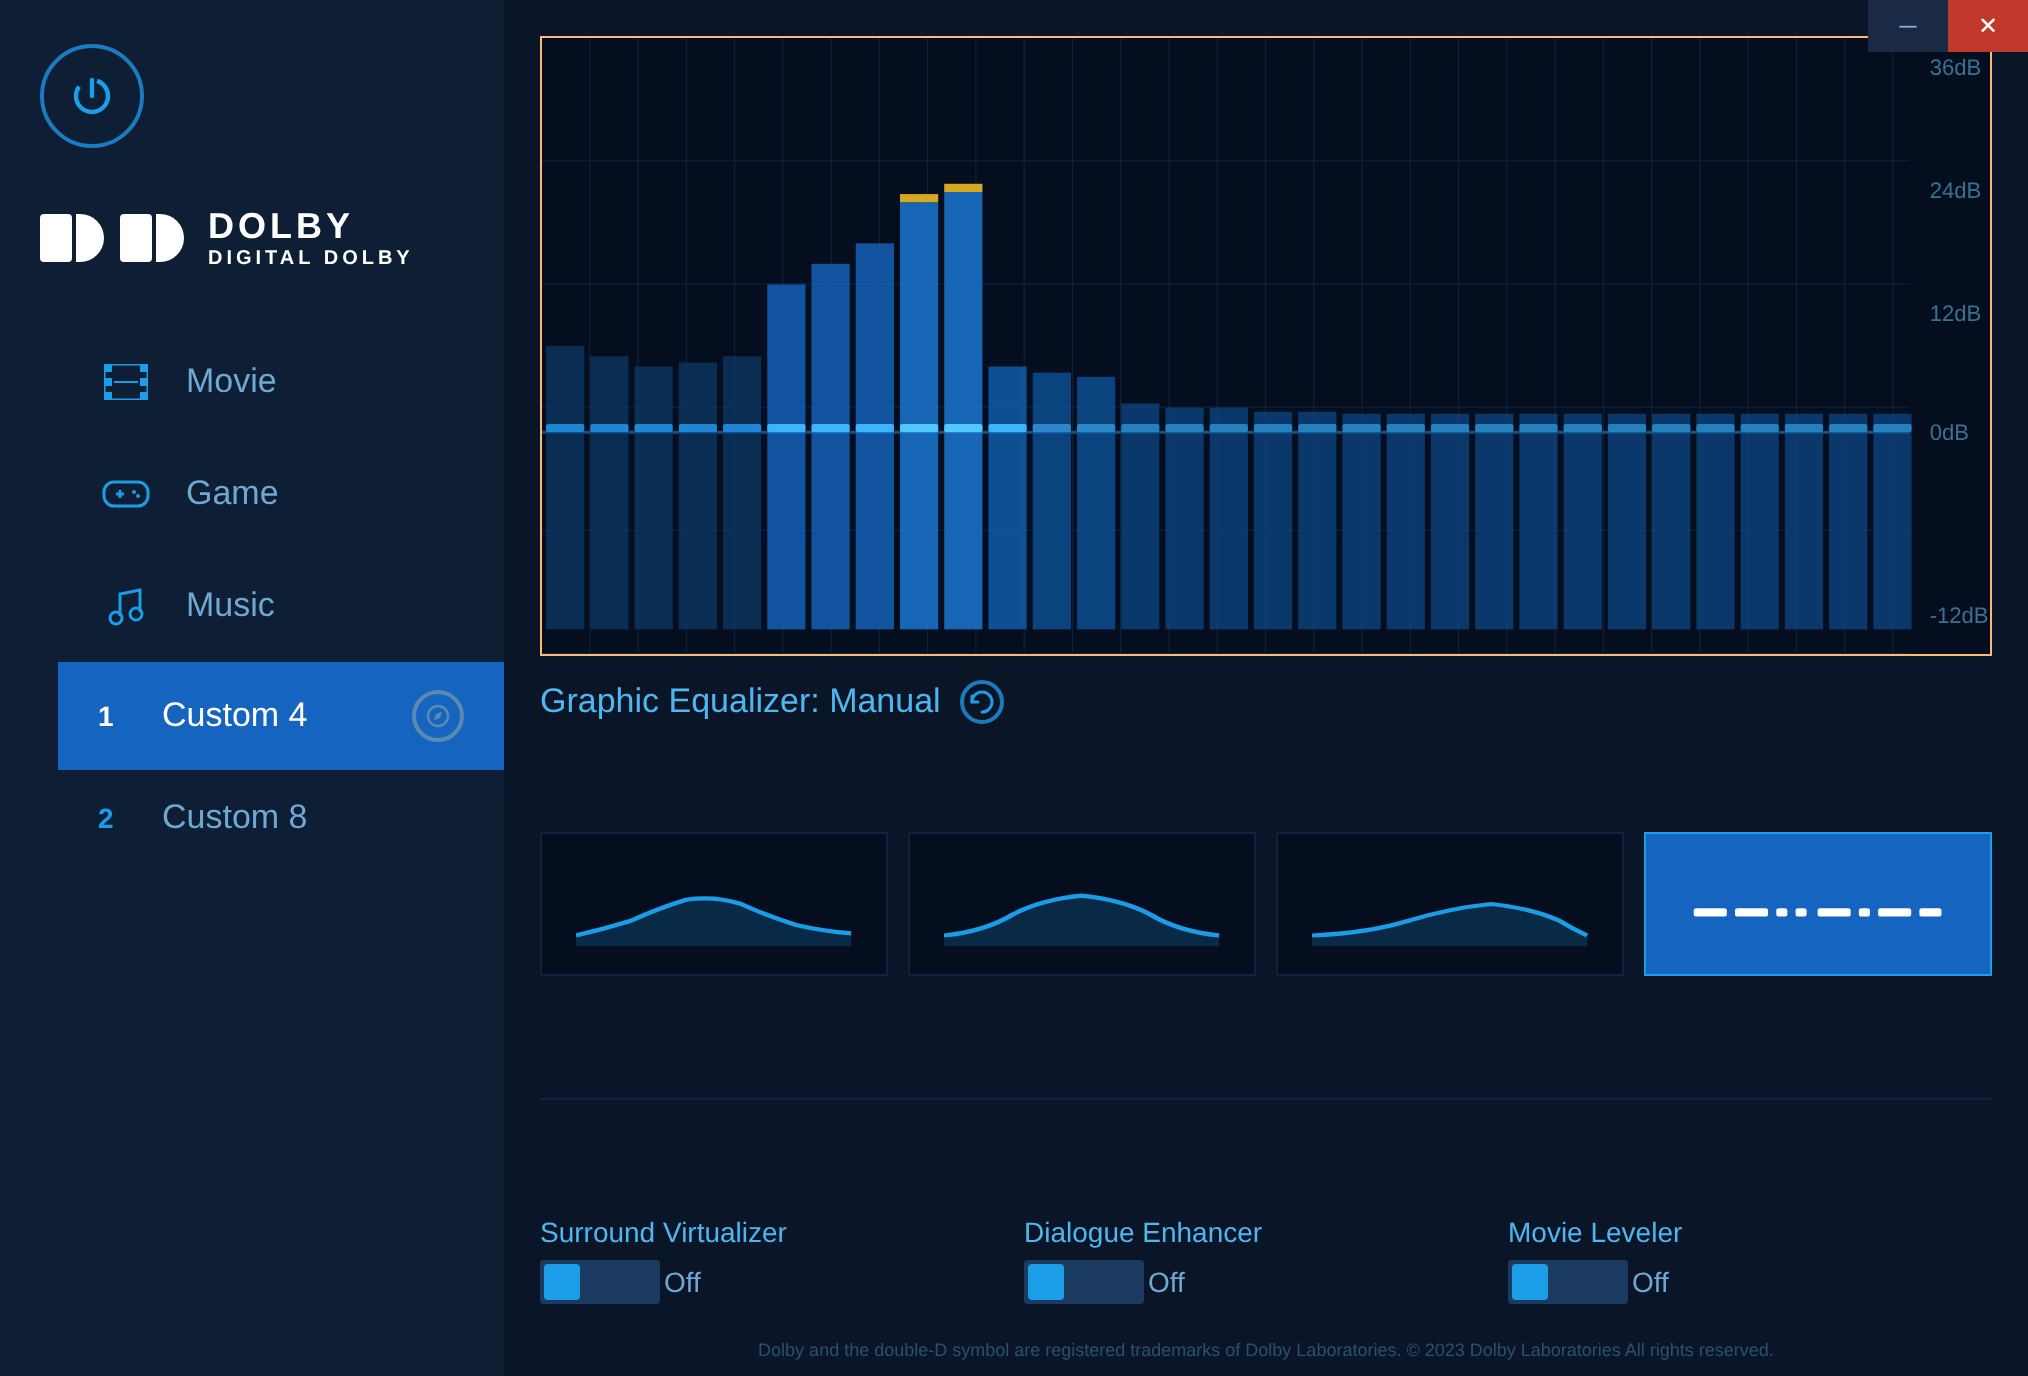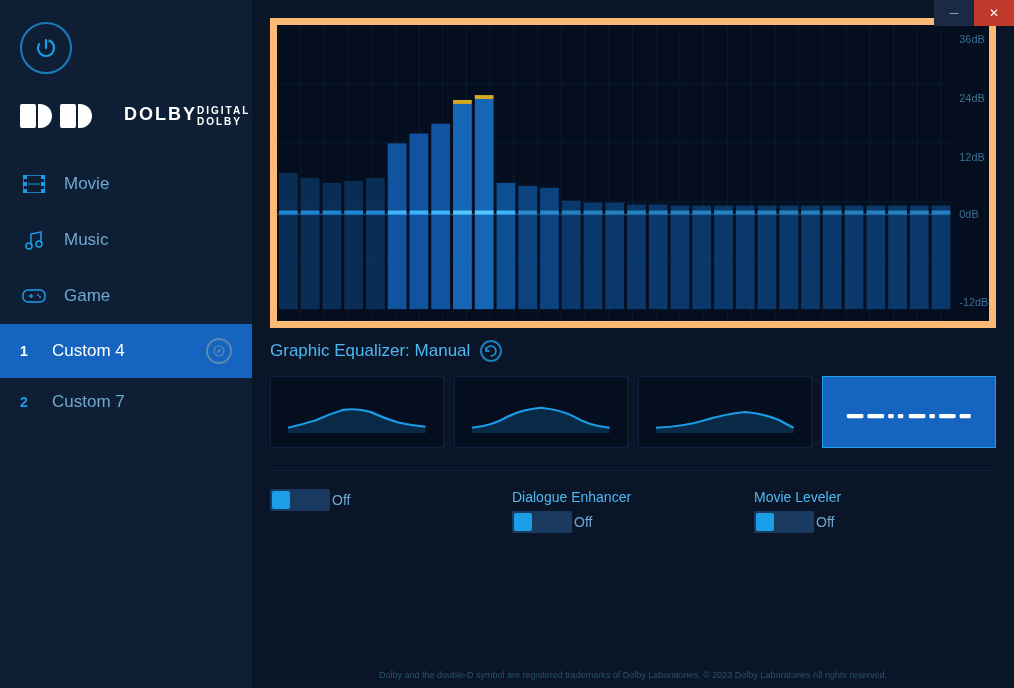--- a/index.html
+++ b/index.html
@@ -90,22 +90,21 @@
       gap: 12px;
     }
 
     .dolby-d-logo {
       display: flex;
       gap: 3px;
     }
 
     .dolby-text {
       display: flex;
-      flex-direction: row;
-      margin-left: 20px;
+      flex-direction: column;
     }
     .dolby-name {
       font-size: 18px;
       font-weight: 700;
       color: #fff;
       letter-spacing: 2px;
       line-height: 1.1;
     }
     .dolby-sub {
       font-size: 10px;
@@ -122,20 +121,21 @@
     .nav-item {
       display: flex;
       align-items: center;
       gap: 16px;
       padding: 14px 20px;
       cursor: pointer;
       color: #6fa8d0;
       font-size: 17px;
       font-weight: 500;
       transition: background 0.15s;
+      margin-left: 29px;
     }
     .nav-item.active {
       background: #1565c0;
       color: #fff;
     }
     .nav-item .nav-number {
       font-size: 14px;
       font-weight: 700;
       color: #1b9de8;
       min-width: 16px;
@@ -177,32 +177,33 @@
       flex-direction: column;
       padding: 18px 18px 0 18px;
       overflow: hidden;
     }
 
     
     .eq-container {
       width: 100%;
       flex: 0 0 310px;
       background: #050e1f;
-      border: 7px solid #fdba74;
+      border: 1px solid #fdba74;
       position: relative;
       overflow: hidden;
     }
 
     
     .controls-area {
       flex: 1;
       padding: 12px 0;
       display: flex;
       flex-direction: column;
       gap: 10px;
+      justify-content: space-between;
     }
 
     .eq-title-row {
       display: flex;
       align-items: center;
       gap: 10px;
       margin-bottom: 4px;
     }
 
     .eq-title {
@@ -383,57 +384,57 @@
               <rect x="18" y="7" width="4" height="4" rx="0"></rect>
               <rect x="18" y="14" width="4" height="4" rx="0"></rect>
               <line x1="5" y1="9" x2="17" y2="9" stroke="currentColor" stroke-width="1"></line>
             </svg>
           </span>
           <span>Movie</span>
         </div>
 
         <div class="nav-item">
           <span class="nav-icon">
-            <svg width="18" height="20" viewBox="0 0 18 20" fill="currentColor">
-              <path d="M6 15V4l10-2v11" stroke="currentColor" stroke-width="1.5" fill="none"></path>
-              <circle cx="4" cy="16" r="3" fill="none" stroke="currentColor" stroke-width="1.5"></circle>
-              <circle cx="14" cy="14" r="3" fill="none" stroke="currentColor" stroke-width="1.5"></circle>
-            </svg>
-          </span>
-          <span>Music</span>
-        </div>
-
-        <div class="nav-item">
-          <span class="nav-icon">
             <svg width="24" height="18" viewBox="0 0 24 18" fill="currentColor">
               <rect x="1" y="3" width="22" height="12" rx="5" fill="none" stroke="currentColor" stroke-width="1.5"></rect>
               <line x1="7" y1="9" x2="11" y2="9" stroke="currentColor" stroke-width="1.5"></line>
               <line x1="9" y1="7" x2="9" y2="11" stroke="currentColor" stroke-width="1.5"></line>
               <circle cx="16" cy="8" r="1" fill="currentColor"></circle>
               <circle cx="18" cy="10" r="1" fill="currentColor"></circle>
             </svg>
           </span>
           <span>Game</span>
+        </div>
+
+        <div class="nav-item">
+          <span class="nav-icon">
+            <svg width="18" height="20" viewBox="0 0 18 20" fill="currentColor">
+              <path d="M6 15V4l10-2v11" stroke="currentColor" stroke-width="1.5" fill="none"></path>
+              <circle cx="4" cy="16" r="3" fill="none" stroke="currentColor" stroke-width="1.5"></circle>
+              <circle cx="14" cy="14" r="3" fill="none" stroke="currentColor" stroke-width="1.5"></circle>
+            </svg>
+          </span>
+          <span>Music</span>
         </div>
 
 
         <div class="nav-item active">
           <span class="nav-number">1</span>
           <span>Custom 4</span>
           <button class="edit-btn">
             <svg width="12" height="12" viewBox="0 0 12 12" fill="none">
               <circle cx="6" cy="6" r="5" stroke="#5a8ab0" stroke-width="1.2"></circle>
               <path d="M4 8 L5 5 L8 4 L7 7 Z" fill="#5a8ab0"></path>
             </svg>
           </button>
         </div>
 
         <div class="nav-item">
           <span class="nav-number">2</span>
-          <span>Custom 7</span>
+          <span>Custom 8</span>
         </div>
 
       </div>
     </div>
 
     <div class="content">
 
       <div class="eq-container">
         <svg class="eq-svg" viewBox="0 0 720 300" preserveAspectRatio="none">
 
@@ -588,20 +589,21 @@
             </svg>
           </button>
 
         </div>
 
         <div class="separator"></div>
 
         <div class="toggle-row">
 
           <div class="toggle-item">
+            <span class="toggle-label">Surround Virtualizer</span>
             <div class="toggle-control">
               <div class="toggle-switch toggle-off">
                 <div class="toggle-thumb"></div>
               </div>
               <span class="toggle-value">Off</span>
             </div>
           </div>
 
           <div class="toggle-item">
             <span class="toggle-label">Dialogue Enhancer</span>

